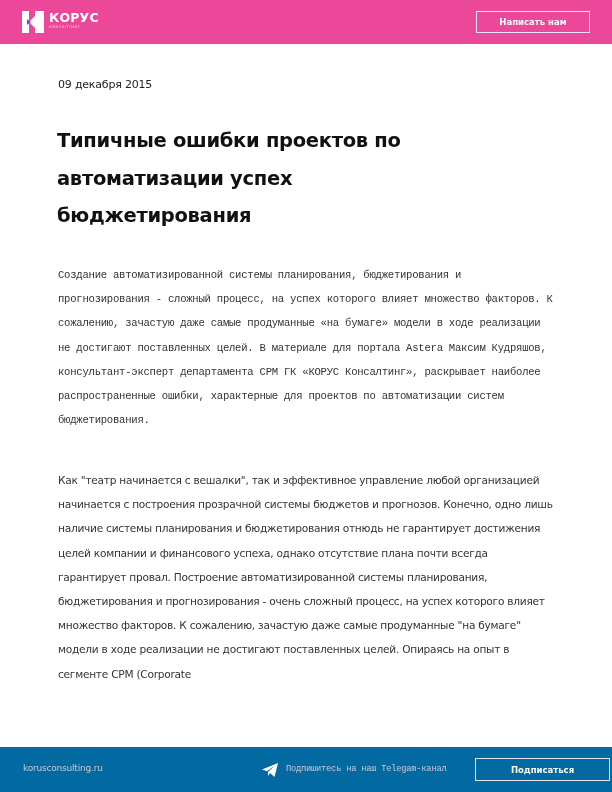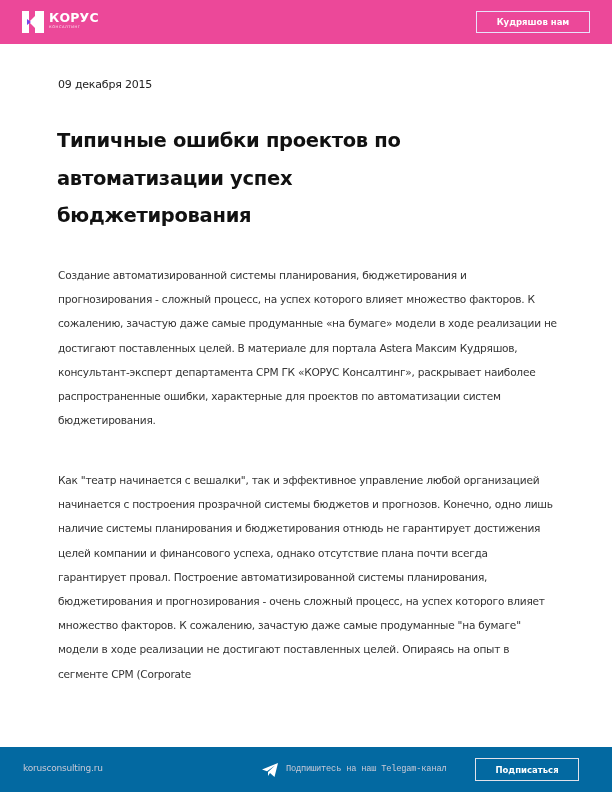--- a/index.html
+++ b/index.html
@@ -30,32 +30,32 @@
     position: absolute; left: 57px; top: 122px; width: 430px;
     font-family: "DejaVu Sans", sans-serif; font-weight: bold;
     font-size: 19.5px; line-height: 37.5px; color: #111; letter-spacing: -0.3px;
   }
 
   .body-p {
     position: absolute; left: 58px; width: 500px;
     font-family: "DejaVu Sans", sans-serif; font-size: 10.6px; line-height: 24.2px;
     color: #333; letter-spacing: -0.25px;
   }
-  .p1 { top: 263px; }
+  .p1 { top: 263px; font-family: Liberation Mono, monospace; }
   .p2 { top: 468px; }
 
   .footer {
     position: absolute; left: 0; top: 747px; width: 612px; height: 45px;
     background: #0369a1;
   }
   .footer-site { position: absolute; left: 23px; top: 16px; font-size: 9px; color: #c9c9d6; font-family: "DejaVu Sans", sans-serif; letter-spacing: -0.2px; }
   .tg-icon { position: absolute; left: 262px; top: 16px; width: 16px; height: 14px; }
   .footer-tg { position: absolute; left: 286px; top: 17px; font-size: 8.7px; color: #c9c9d6; font-family: Liberation Mono, monospace; letter-spacing: -0.2px; }
   .footer-btn {
-    position: absolute; left: 475px; top: 11px; width: 104px; height: 23px;
+    position: absolute; left: 475px; top: 11px; width: 135px; height: 23px;
     border: 1px solid #e2e2ea; background: transparent; color: #fff;
     font-family: "DejaVu Sans", sans-serif; font-size: 8.5px; font-weight: bold;
     display: flex; align-items: center; justify-content: center; cursor: pointer;
   }
 </style>
 </head>
 <body>
 
 <header class="header">
   <div class="logo">
@@ -63,21 +63,21 @@
       <rect x="0" y="0" width="7" height="22" fill="#ffffff"></rect>
       <rect x="13" y="0" width="9" height="22" fill="#ffffff"></rect>
       <polygon points="7,11 13,5 13,17" fill="#ffffff"></polygon>
       <polygon points="5,8 9,11 5,14" fill="#7744ea"></polygon>
     </svg>
     <div class="logo-text">
       <span class="logo-name">КОРУС</span>
       <span class="logo-sub">КОНСАЛТИНГ</span>
     </div>
   </div>
-  <button class="header-btn">Кудряшов нам</button>
+  <button class="header-btn">Написать нам</button>
 </header>
 
 <div class="date">09 декабря 2015</div>
 
 <h1 class="title">Типичные ошибки проектов по автоматизации успех бюджетирования</h1>
 
 <p class="body-p p1">Создание автоматизированной системы планирования, бюджетирования и прогнозирования - сложный процесс, на успех которого влияет множество факторов. К сожалению, зачастую даже самые продуманные «на бумаге» модели в ходе реализации не достигают поставленных целей. В материале для портала Astera Максим Кудряшов, консультант-эксперт департамента CPM ГК «КОРУС Консалтинг», раскрывает наиболее распространенные ошибки, характерные для проектов по автоматизации систем бюджетирования.</p>
 <p class="body-p p2">Как "театр начинается с вешалки", так и эффективное управление любой организацией начинается с построения прозрачной системы бюджетов и прогнозов. Конечно, одно лишь наличие системы планирования и бюджетирования отнюдь не гарантирует достижения целей компании и финансового успеха, однако отсутствие плана почти всегда гарантирует провал.  Построение автоматизированной системы планирования, бюджетирования и прогнозирования - очень сложный процесс, на успех которого влияет множество факторов. К сожалению, зачастую даже самые продуманные "на бумаге" модели в ходе реализации не достигают поставленных целей. Опираясь на опыт в сегменте CPM (Corporate</p>
 
 <footer class="footer">

